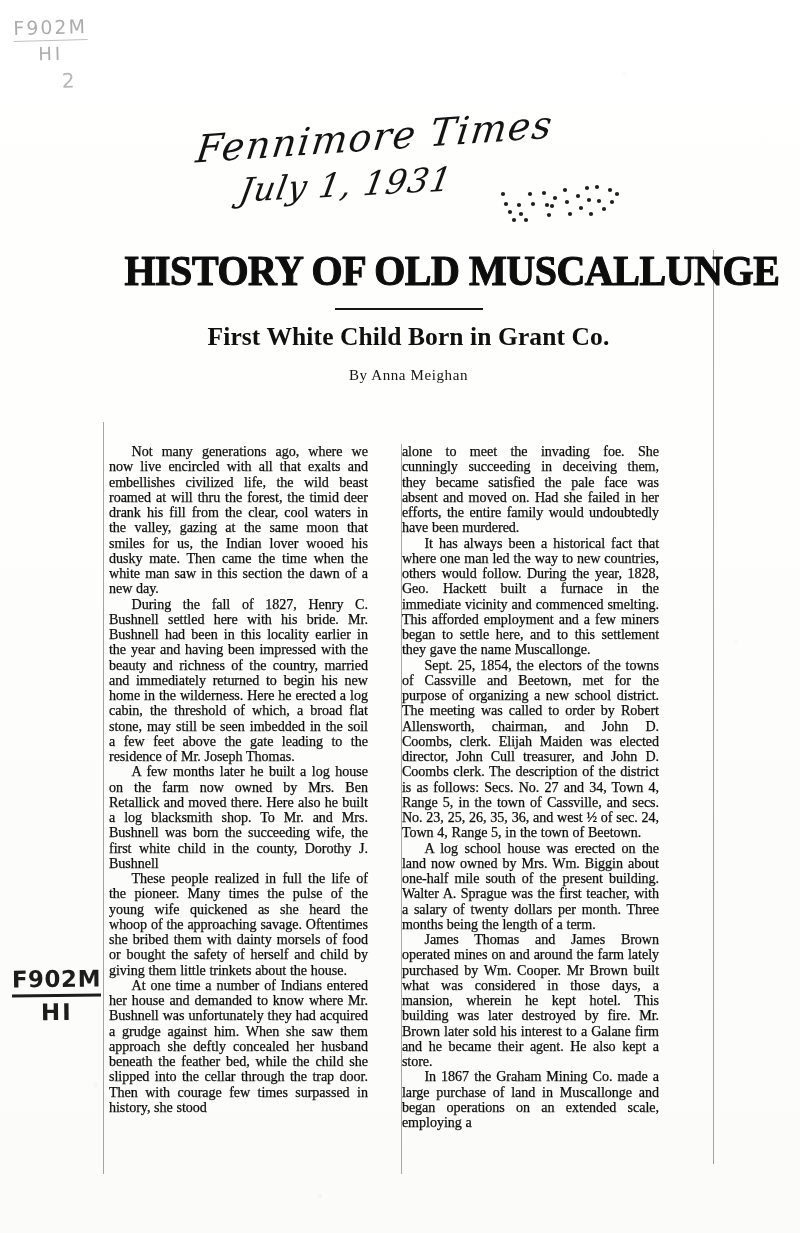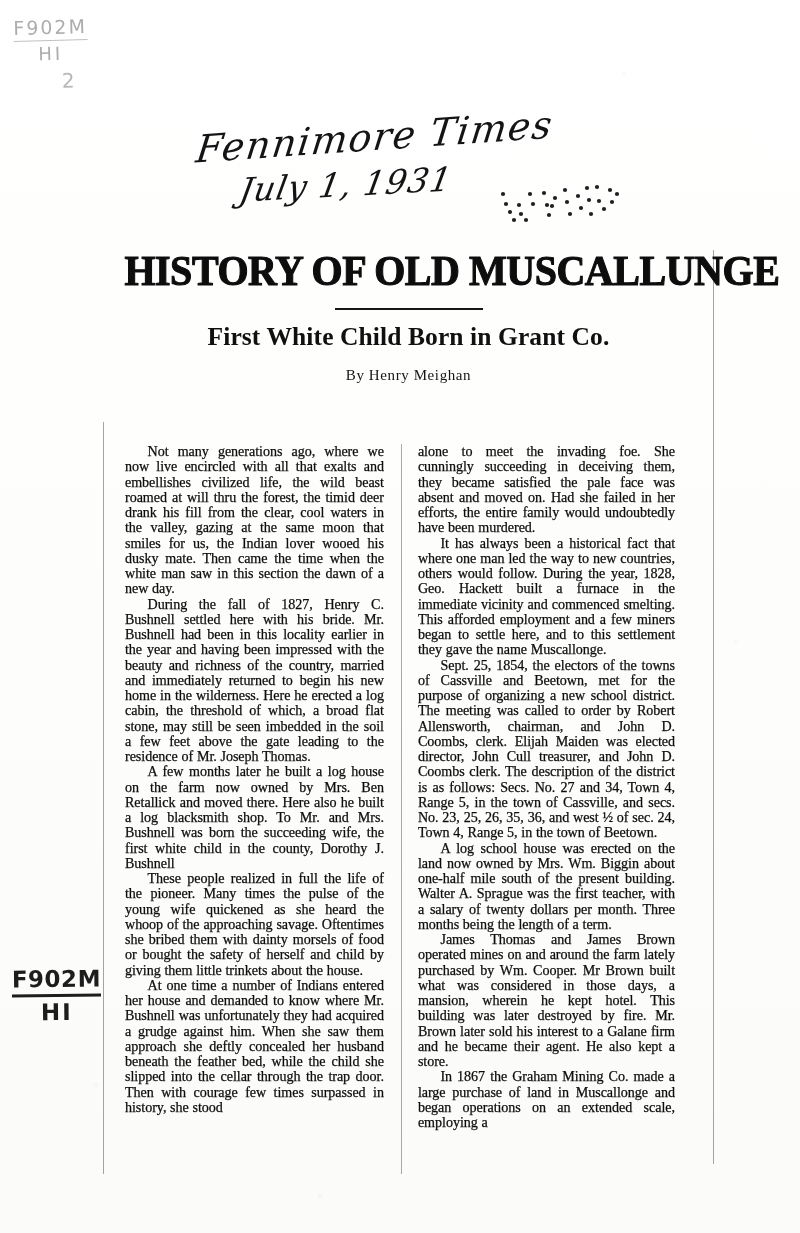--- a/index.html
+++ b/index.html
@@ -194,21 +194,21 @@
     font-family: "Liberation Serif", "DejaVu Serif", serif;
     font-size: 15px;
     color: #1a1a1a;
     margin-top: 14px;
     letter-spacing: 0.6px;
   }
 
   
   #columns {
     position: absolute;
-    left: 16px;
+    left: 0;
     top: 196px;
     width: 562px;
     display: flex;
     gap: 16px;
   }
 
   .column {
     width: 298px;
     box-sizing: border-box;
   }
@@ -291,21 +291,21 @@
     <div class="edge-rule" id="edge-left"></div>
     <div class="edge-rule" id="edge-right"></div>
     <div id="col-divider"></div>
 
     <div id="headline">HISTORY OF OLD MUSCALLUNGE</div>
 
     <div id="headline-rule"></div>
 
     <div class="subhead" id="subhead-1">First White Child Born in Grant Co.</div>
 
-    <div id="byline">By Henry Meighan</div>
+    <div id="byline">By Anna Meighan</div>
 
     <div id="columns">
 
       <div class="column" id="column-left">
         <p>Not many generations ago, where we now live encircled with all that exalts and embellishes civilized life, the wild beast roamed at will thru the forest, the timid deer drank his fill from the clear, cool waters in the valley, gazing at the same moon that smiles for us, the Indian lover wooed his dusky mate. Then came the time when the white man saw in this section the dawn of a new day.</p>
         <p>During the fall of 1827, Henry C. Bushnell settled here with his bride. Mr. Bushnell had been in this locality earlier in the year and having been impressed with the beauty and richness of the country, married and immediately returned to begin his new home in the wilderness. Here he erected a log cabin, the threshold of which, a broad flat stone, may still be seen imbedded in the soil a few feet above the gate leading to the residence of Mr. Joseph Thomas.</p>
         <p>A few months later he built a log house on the farm now owned by Mrs. Ben Retallick and moved there. Here also he built a log blacksmith shop. To Mr. and Mrs. Bushnell was born the succeeding wife, the first white child in the county, Dorothy J. Bushnell</p>
         <p>These people realized in full the life of the pioneer. Many times the pulse of the young wife quickened as she heard the whoop of the approaching savage. Oftentimes she bribed them with dainty morsels of food or bought the safety of herself and child by giving them little trinkets about the house.</p>
         <p>At one time a number of Indians entered her house and demanded to know where Mr. Bushnell was unfortunately they had acquired a grudge against him. When she saw them approach she deftly concealed her husband beneath the feather bed, while the child she slipped into the cellar through the trap door. Then with courage few times surpassed in history, she stood</p>
       </div>

